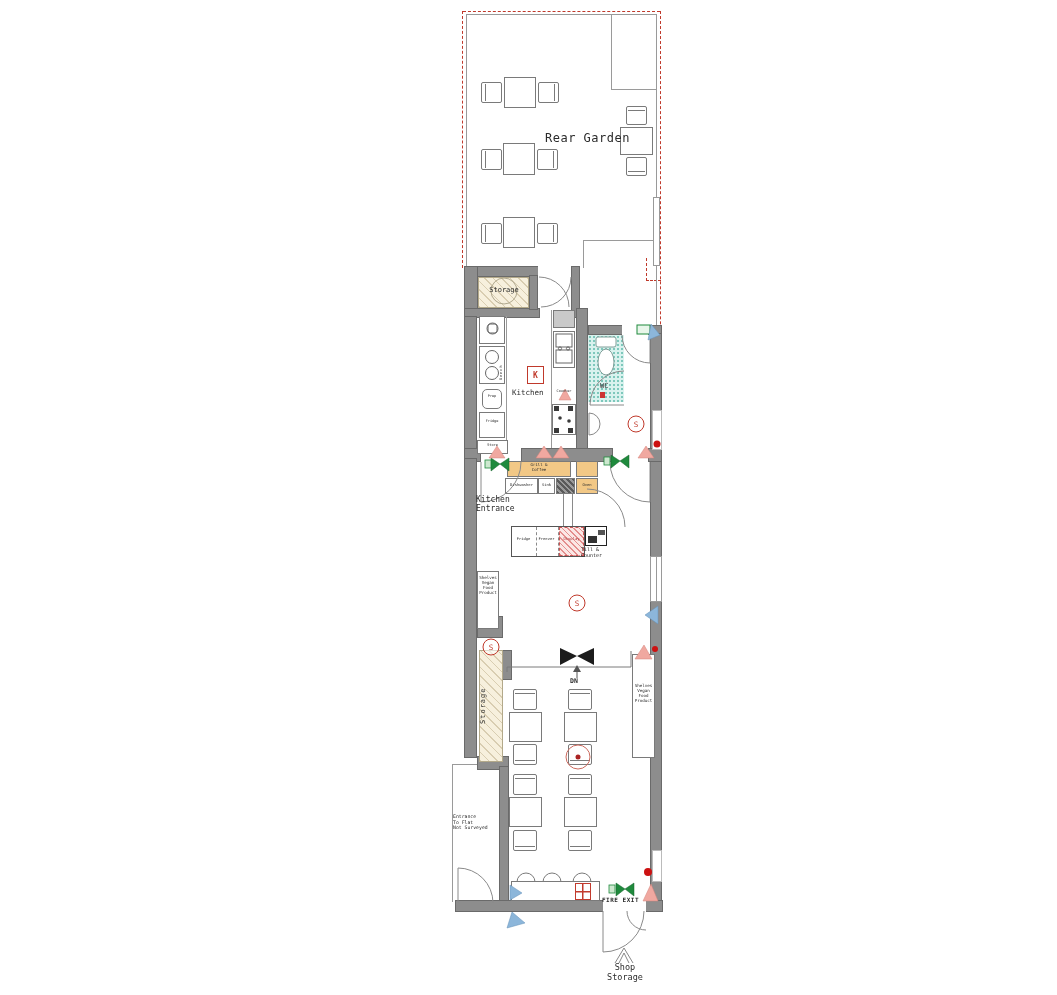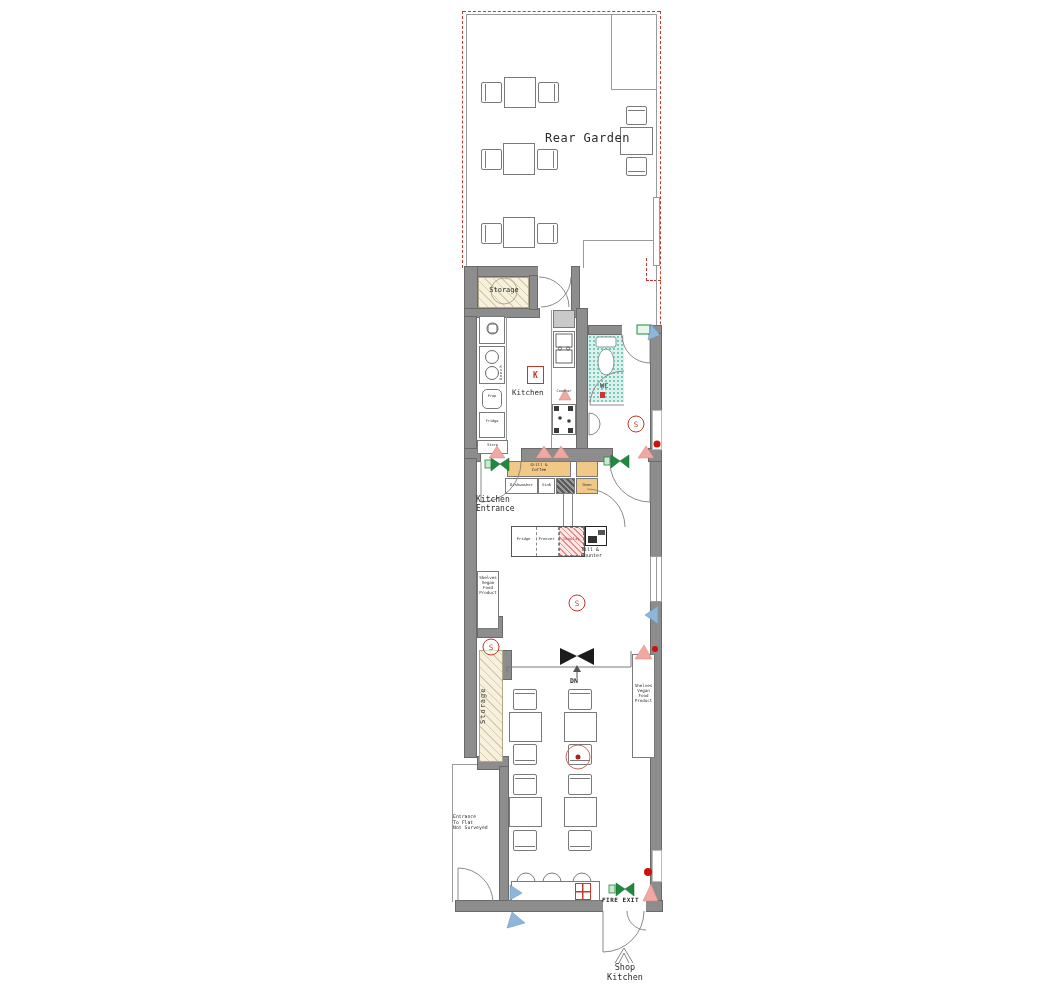--- a/index.html
+++ b/index.html
@@ -284,21 +284,21 @@
 Food
 Product</div>
   <div class="lbl ctr" style="left:632px;top:684px;width:23px;font-size:4.2px;">Shelves
 Vegan
 Food
 Product</div>
   <div class="lbl vtx" style="left:479px;top:650px;width:24px;height:112px;font-size:7px;">Storage</div>
   <div class="lbl" style="left:570px;top:678px;font-size:6.5px;font-weight:bold;">DN</div>
   <div class="lbl" style="left:602px;top:896px;font-size:6px;font-weight:bold;letter-spacing:.5px;">FIRE EXIT</div>
   <div class="lbl ctr" style="left:598px;top:962px;width:54px;font-size:8.5px;">Shop
-Kitchen</div>
+Storage</div>
   <div class="lbl" style="left:453px;top:814px;font-size:4.8px;">Entrance
 To Flat
 Not Surveyed</div>
 
   <div class="lbl ctr" style="left:509px;top:463px;width:60px;font-size:4px;">Grill &amp;
 Coffee</div>
   <div class="lbl ctr" style="left:506px;top:483px;width:31px;font-size:3.8px;">Dishwasher</div>
   <div class="lbl ctr" style="left:538px;top:483px;width:17px;font-size:3.8px;">Sink</div>
   <div class="lbl ctr" style="left:577px;top:483px;width:20px;font-size:3.8px;">Oven</div>
   <div class="lbl ctr" style="left:512px;top:537px;width:23px;font-size:3.8px;">Fridge</div>

